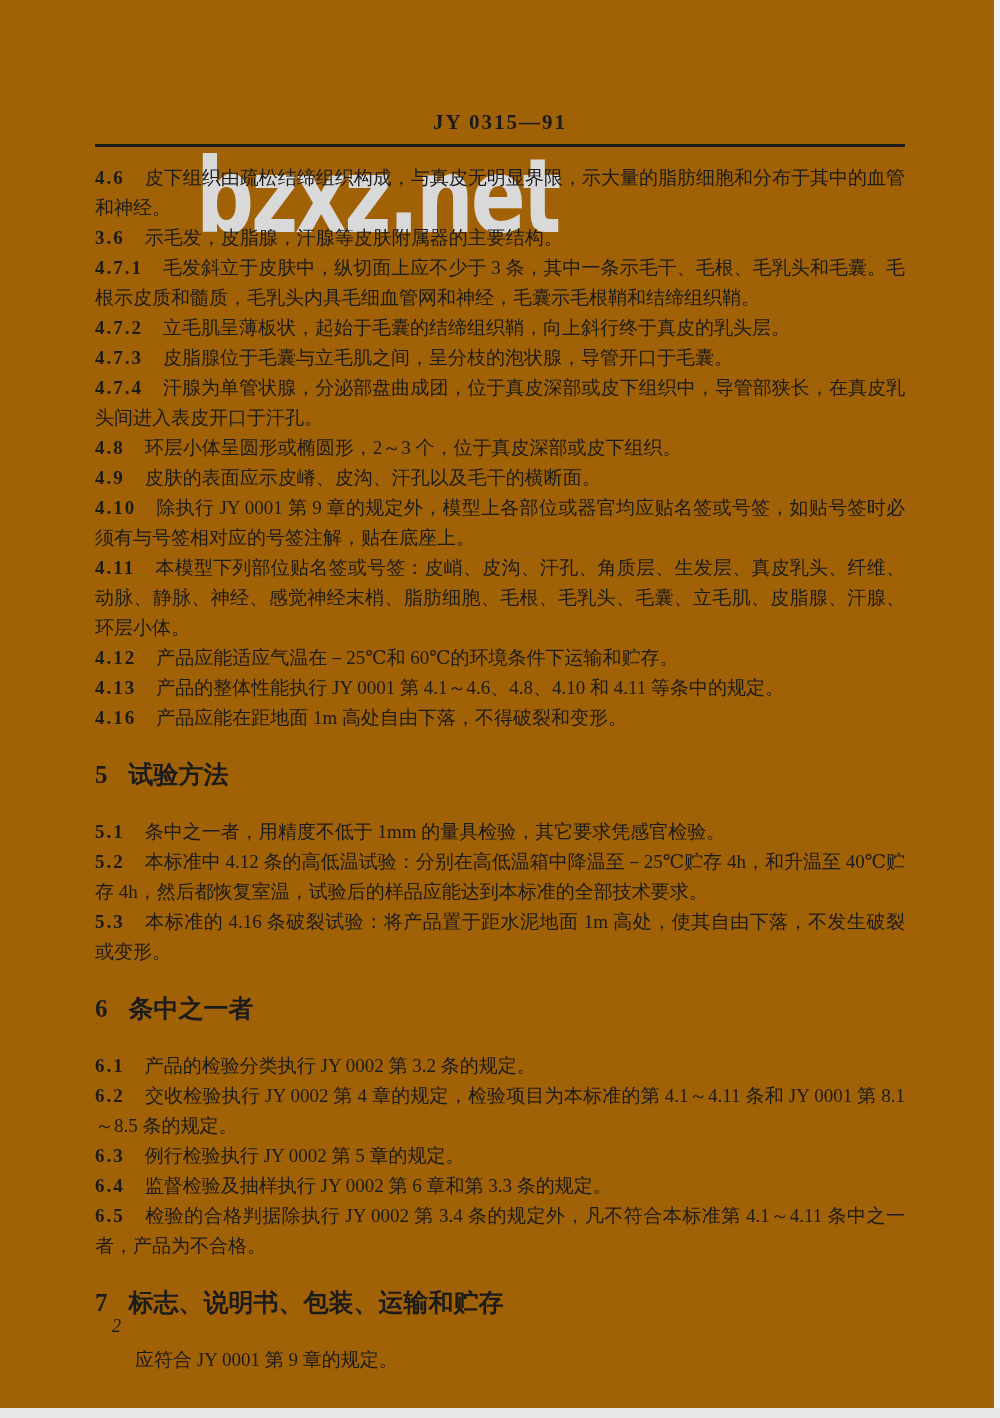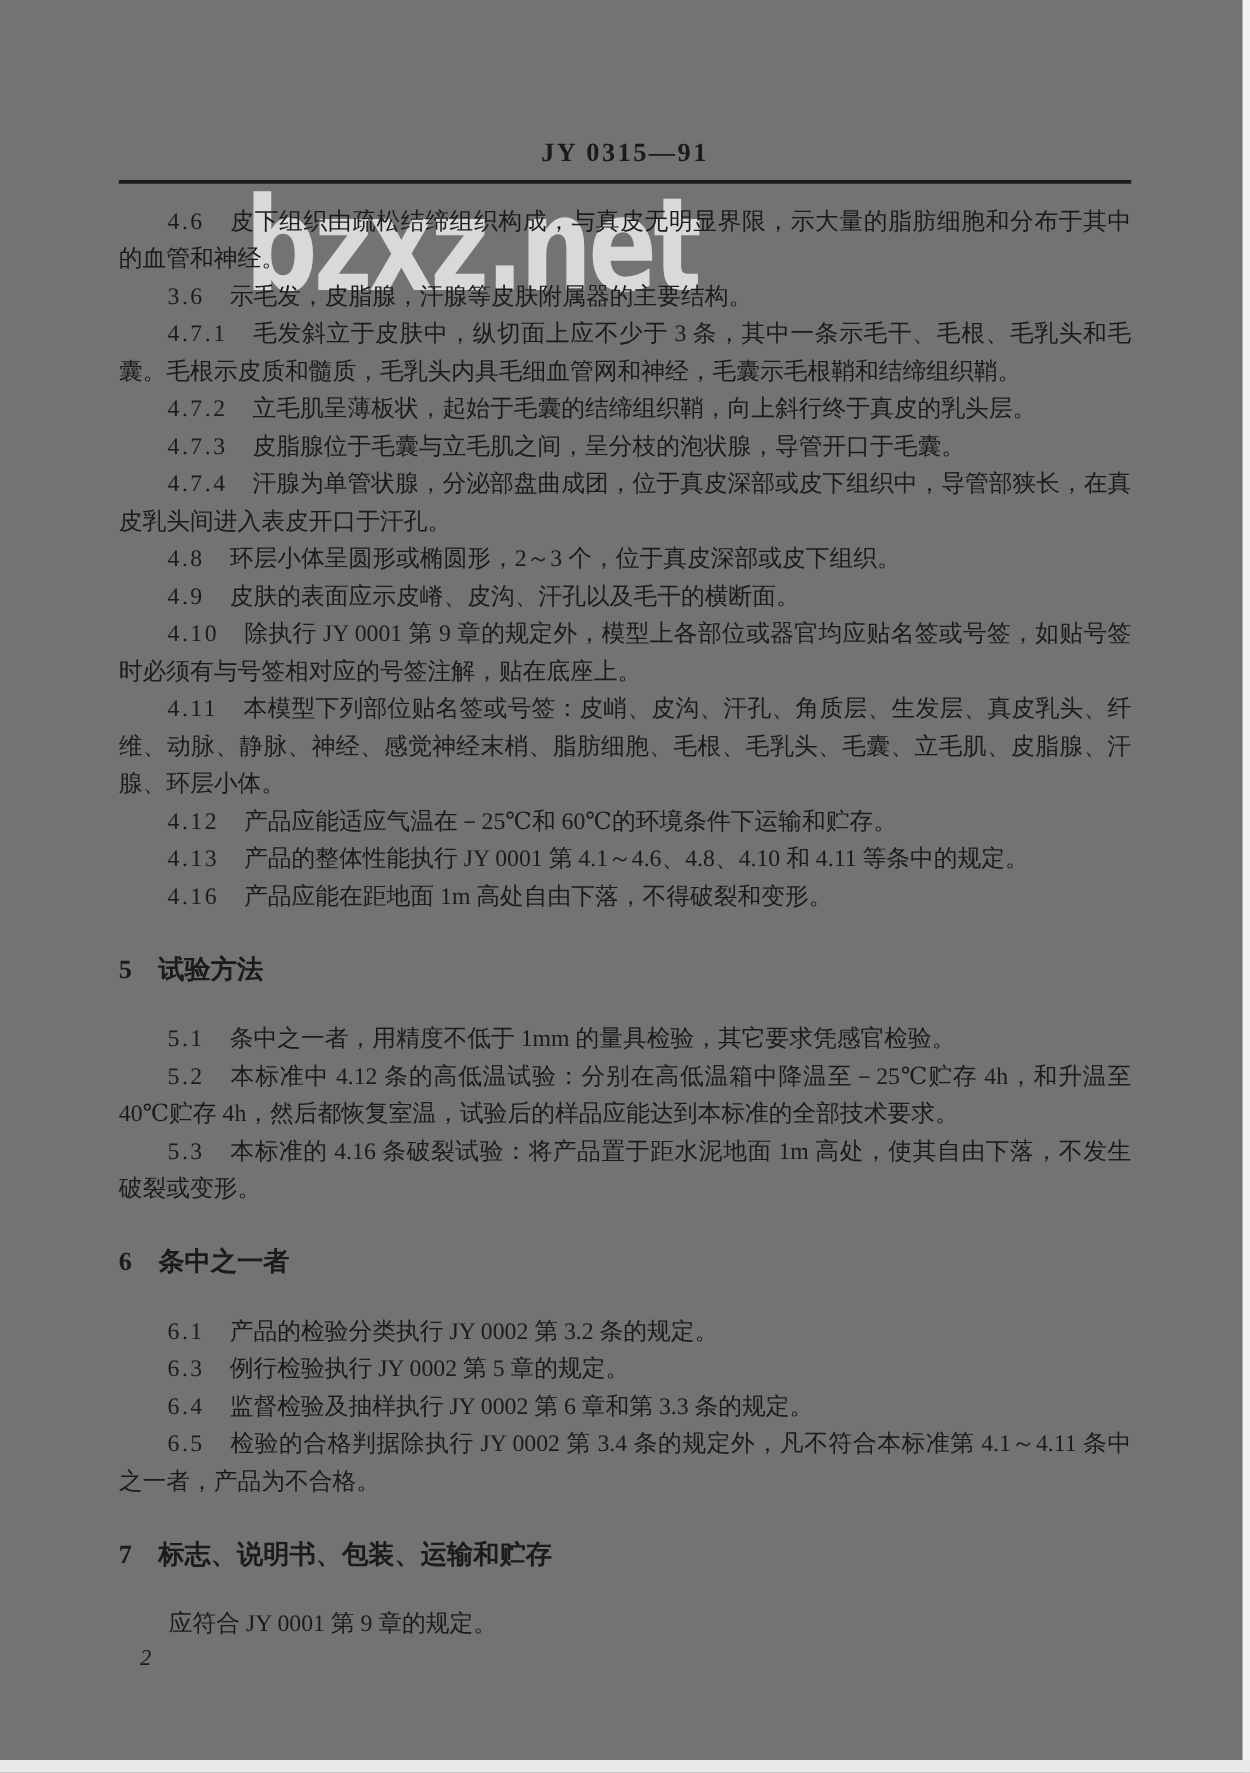--- a/index.html
+++ b/index.html
@@ -1,21 +1,21 @@
 <!DOCTYPE html>
 <html lang="zh"><head>
 <meta charset="utf-8">
 <style>
   html,body{margin:0;padding:0;background:#ffffff;}
   .page{
     position:relative;
     width:1000px;
     height:1418px;
     margin:0 auto;
-    background:#737373;
+    background:#a16207;
     overflow:hidden;
     font-family:"Liberation Serif","DejaVu Serif",serif;
     color:#1b1b1b;
   }
   
   .doc-code{
     padding-top:110px;
     text-align:center;
     font-size:21px;
     letter-spacing:2px;
@@ -49,30 +49,29 @@
   .body{
     position:relative;
     z-index:2;
     margin:16px 95px 0 95px;
     font-size:19px;
     line-height:30px;
     text-align:justify;
   }
   .body p{margin:0;}
   p.clause .num{
-    font-weight:400;
+    font-weight:700;
     letter-spacing:2px;
     margin-right:20px;
     white-space:nowrap;
-    margin-left:39px;
   }
   p.heading{
     font-weight:700;
     margin:27px 0 27px 0;
-    font-size:21px;
+    font-size:25px;
   }
   p.heading .num{
     margin-right:20px;
     letter-spacing:1px;
   }
   p.plain{
     margin-top:26px;
     text-indent:40px;
   }
   
@@ -120,20 +119,21 @@
       <p class="clause"><span class="num">4.11</span><span>本模型下列部位贴名签或号签：皮峭、皮沟、汗孔、角质层、生发层、真皮乳头、纤维、动脉、静脉、神经、感觉神经末梢、脂肪细胞、毛根、毛乳头、毛囊、立毛肌、皮脂腺、汗腺、环层小体。</span></p>
       <p class="clause"><span class="num">4.12</span><span>产品应能适应气温在－25℃和 60℃的环境条件下运输和贮存。</span></p>
       <p class="clause"><span class="num">4.13</span><span>产品的整体性能执行 JY 0001 第 4.1～4.6、4.8、4.10 和 4.11 等条中的规定。</span></p>
       <p class="clause"><span class="num">4.16</span><span>产品应能在距地面 1m 高处自由下落，不得破裂和变形。</span></p>
       <p class="heading"><span class="num">5</span><span>试验方法</span></p>
       <p class="clause"><span class="num">5.1</span><span>条中之一者，用精度不低于 1mm 的量具检验，其它要求凭感官检验。</span></p>
       <p class="clause"><span class="num">5.2</span><span>本标准中 4.12 条的高低温试验：分别在高低温箱中降温至－25℃贮存 4h，和升温至 40℃贮存 4h，然后都恢复室温，试验后的样品应能达到本标准的全部技术要求。</span></p>
       <p class="clause"><span class="num">5.3</span><span>本标准的 4.16 条破裂试验：将产品置于距水泥地面 1m 高处，使其自由下落，不发生破裂或变形。</span></p>
       <p class="heading"><span class="num">6</span><span>条中之一者</span></p>
       <p class="clause"><span class="num">6.1</span><span>产品的检验分类执行 JY 0002 第 3.2 条的规定。</span></p>
+      <p class="clause"><span class="num">6.2</span><span>交收检验执行 JY 0002 第 4 章的规定，检验项目为本标准的第 4.1～4.11 条和 JY 0001 第 8.1～8.5 条的规定。</span></p>
       <p class="clause"><span class="num">6.3</span><span>例行检验执行 JY 0002 第 5 章的规定。</span></p>
       <p class="clause"><span class="num">6.4</span><span>监督检验及抽样执行 JY 0002 第 6 章和第 3.3 条的规定。</span></p>
       <p class="clause"><span class="num">6.5</span><span>检验的合格判据除执行 JY 0002 第 3.4 条的规定外，凡不符合本标准第 4.1～4.11 条中之一者，产品为不合格。</span></p>
       <p class="heading"><span class="num">7</span><span>标志、说明书、包装、运输和贮存</span></p>
       <p class="plain"><span>应符合 JY 0001 第 9 章的规定。</span></p>
     </main>
   <div class="page-number">2</div>
   <div class="scan-edge-right"></div>
   <div class="scan-edge-bottom"></div>
 </div>

